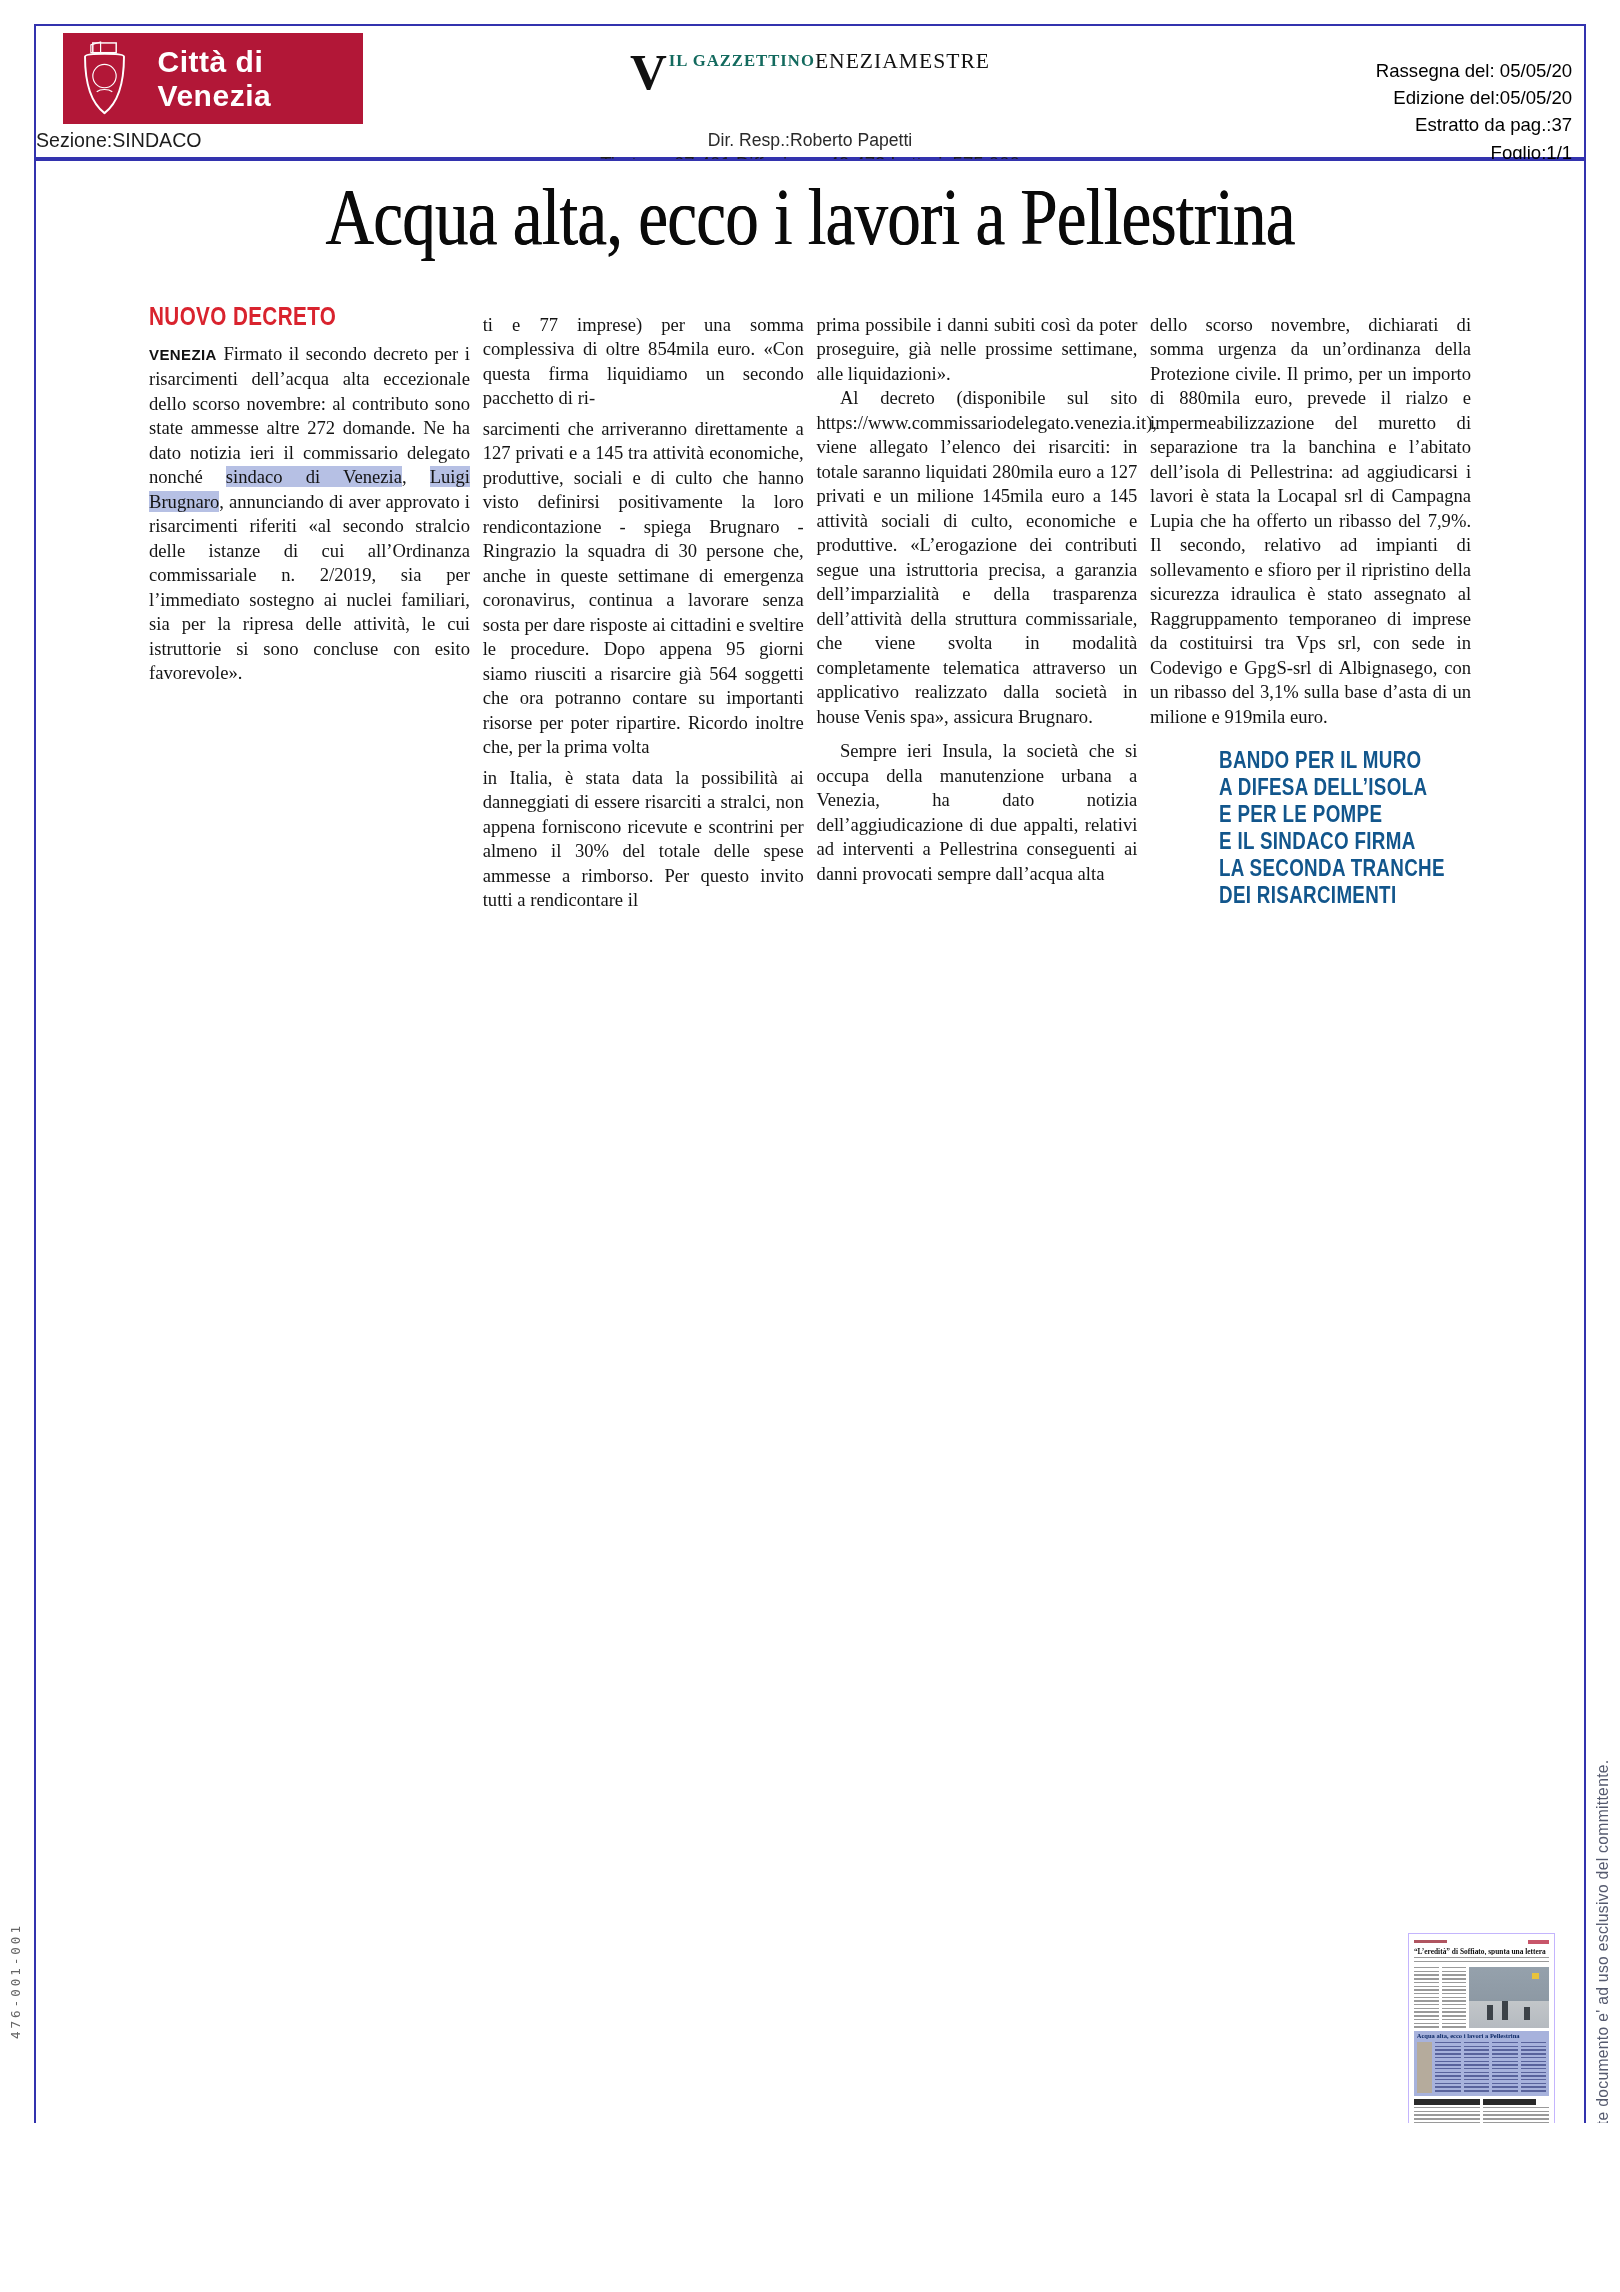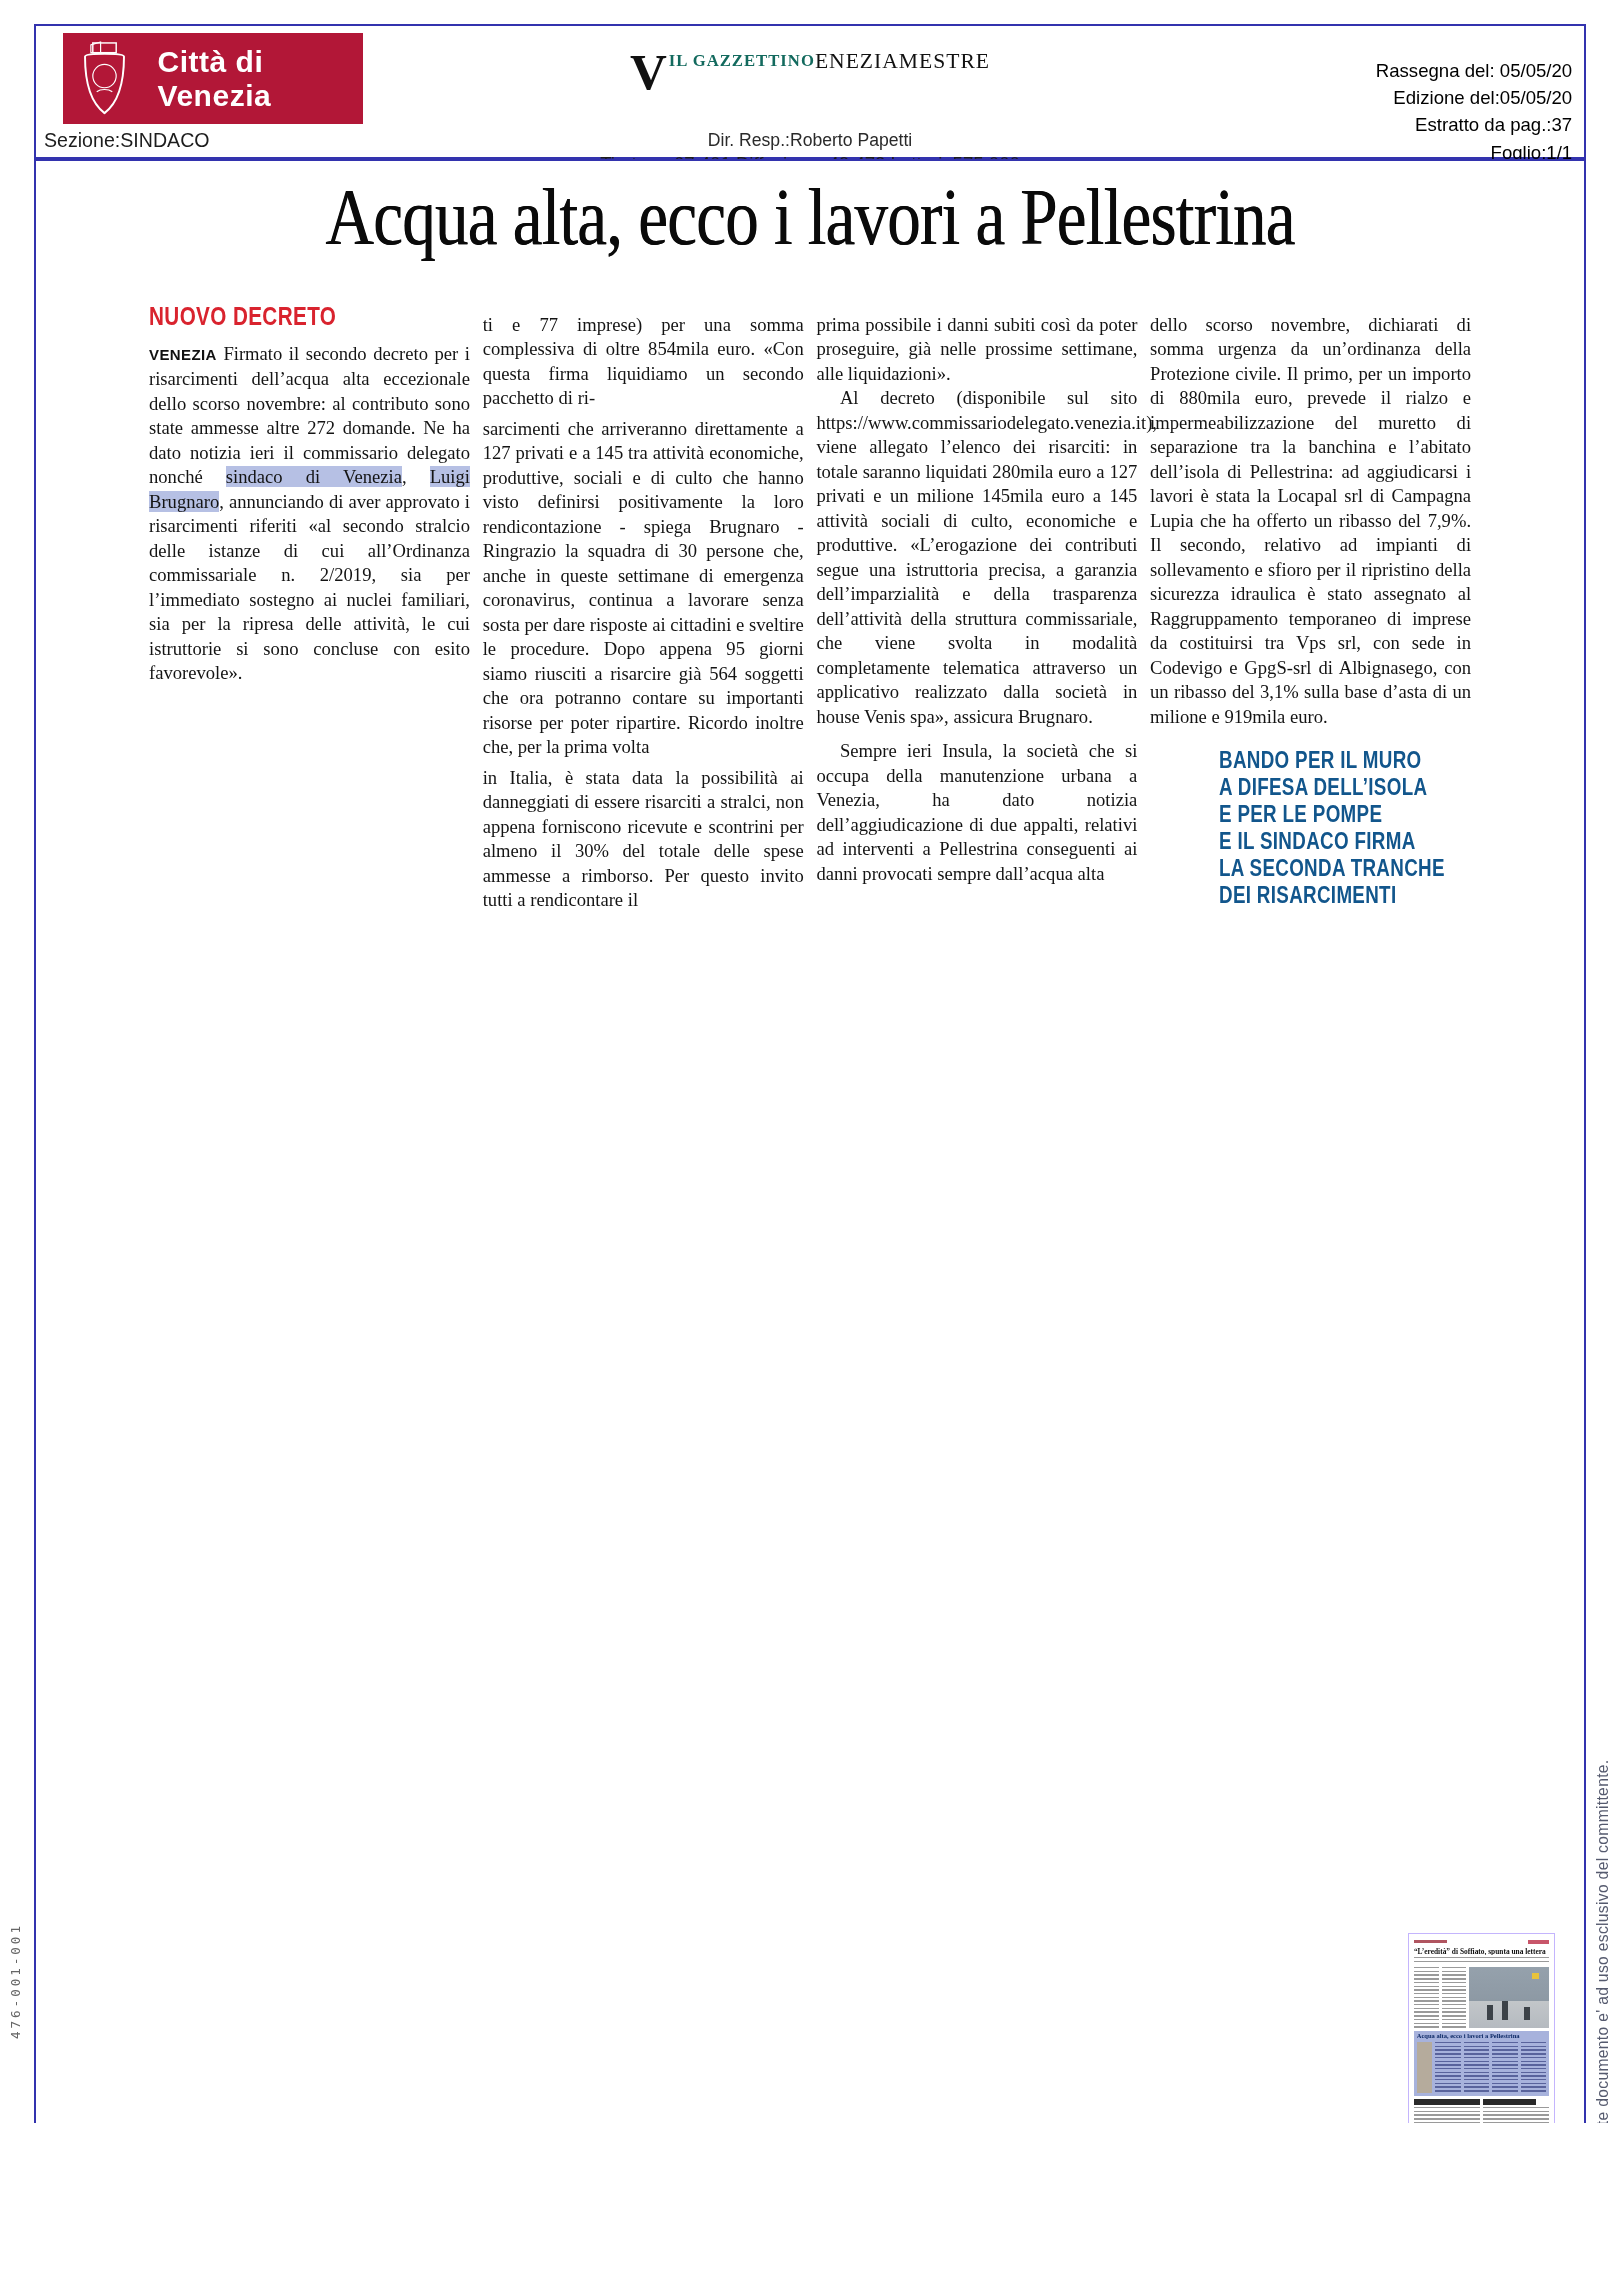--- a/index.html
+++ b/index.html
@@ -7,21 +7,21 @@
         font-family:"Liberation Sans", sans-serif;color:#222;padding-left:29px;}
 
   
   .header-box{position:absolute;left:34px;top:23.5px;width:1548px;height:131px;
               border:2px solid #3333ae;background:#fff;}
   .logo-band{position:absolute;left:27.4px;top:7.8px;width:300px;height:91px;background:#b21737;
              display:flex;align-items:center;}
   .crest{margin-left:13.7px;width:55px;height:76px;flex:0 0 auto;}
   .logo-band-label{color:#fff;font-weight:bold;font-size:30px;margin-left:25.5px;
                    font-family:"Liberation Sans", sans-serif;letter-spacing:0.5px;}
-  .section-label{position:absolute;left:8px;bottom:4.9px;font-size:19.6px;color:#1d1d1d;text-align:right;}
+  .section-label{position:absolute;left:0;bottom:4.9px;font-size:19.6px;color:#1d1d1d;text-align:right;}
   .gazz{position:absolute;left:50%;top:25.5px;transform:translateX(-50%);display:flex;align-items:flex-start;}
   .gazz-v{font-family:"Liberation Serif", serif;font-size:51px;line-height:43px;color:#111;font-weight:bold;}
   .gazz-col{display:flex;flex-direction:row;margin-left:2px;}
   .gazz-top{font-family:"Liberation Serif", serif;font-weight:bold;font-size:16.7px;letter-spacing:1px;color:#136a5e;}
   .gazz-bottom{font-family:"Liberation Serif", serif;font-size:21.6px;letter-spacing:1px;color:#111;margin-top:-2px;}
   .dir-line{position:absolute;left:50%;top:104px;transform:translateX(-50%);font-size:17.6px;color:#2a2a2a;white-space:nowrap;}
   .stats-line{position:absolute;left:50%;top:127px;transform:translateX(-50%);font-size:18.6px;color:#1d1d1d;white-space:nowrap;}
   .header-right{position:absolute;right:11.8px;top:31px;text-align:right;font-size:18.6px;line-height:27.4px;color:#000000;}
 
   

